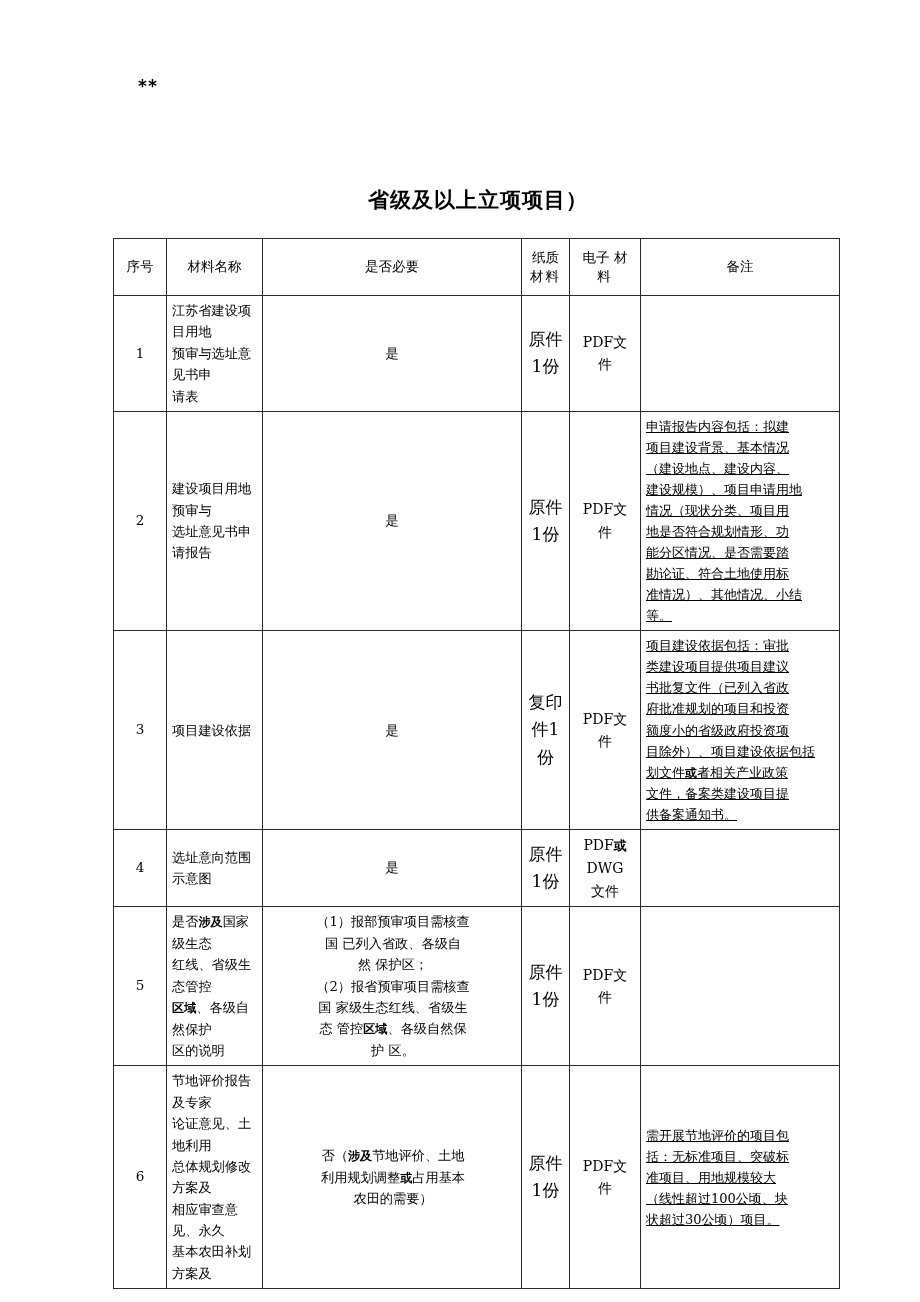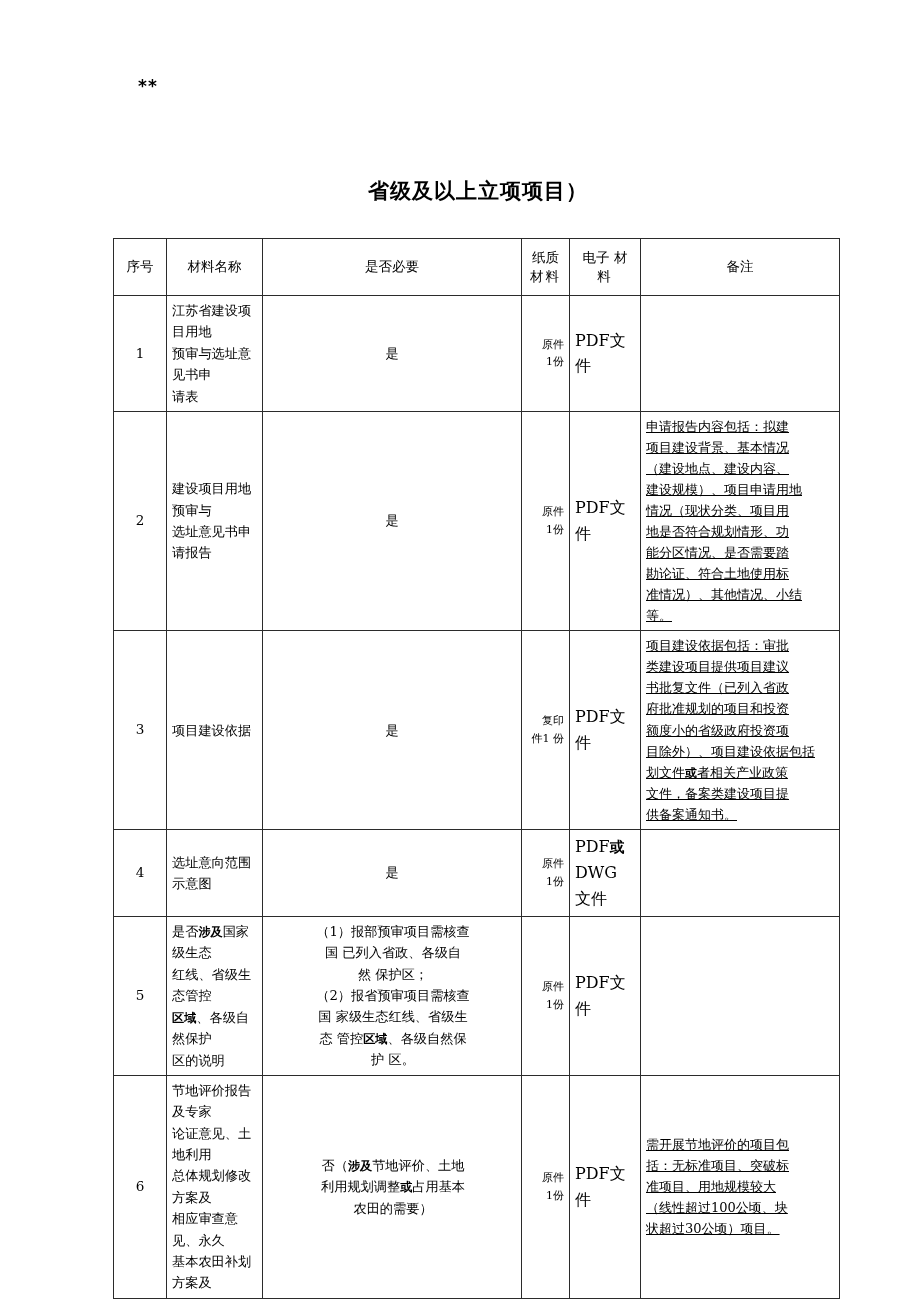--- a/index.html
+++ b/index.html
@@ -32,21 +32,21 @@
     font-size: 17px;
     font-weight: bold;
     letter-spacing: 1px;
     line-height: 1;
   }
 
   
   .doc-title {
     position: absolute;
     left: 0;
-    top: 177px;
+    top: 186px;
     width: 920px;
     text-align: center;
     font-family: Liberation Sans, sans-serif;
     font-size: 21px;
     font-weight: bold;
     letter-spacing: 1px;
     padding-left: 36px;
     box-sizing: border-box;
   }
 
@@ -88,22 +88,22 @@
     display: block;
     line-height: 1.38;
     text-align: center;
   }
   .hdr-two .ln2 { letter-spacing: 2px; }
 
   td.no      { text-align: center; font-size: 13.5px; }
   td.name    { text-align: left; padding-left: 7px; padding-right: 2px; }
   td.req     { text-align: center; }
   td.req.para{ text-align: center; padding-left: 8px; padding-right: 6px; }
-  td.paper   { text-align: right; font-size: 11px; }
-  td.elec    { text-align: left; font-size: 16px; }
+  td.paper   { text-align: center; font-size: 17px; }
+  td.elec    { text-align: center; font-size: 14px; }
   td.note    { text-align: left; padding-left: 7px; padding-right: 4px; font-size: 13px; text-decoration: underline; }
 
   
   .lines { display: block; }
   .lines > span { display: block; }
 
   
   .stamp {
     font-family: "DejaVu Sans", "Liberation Sans", sans-serif;
     font-size: 0.92em;

